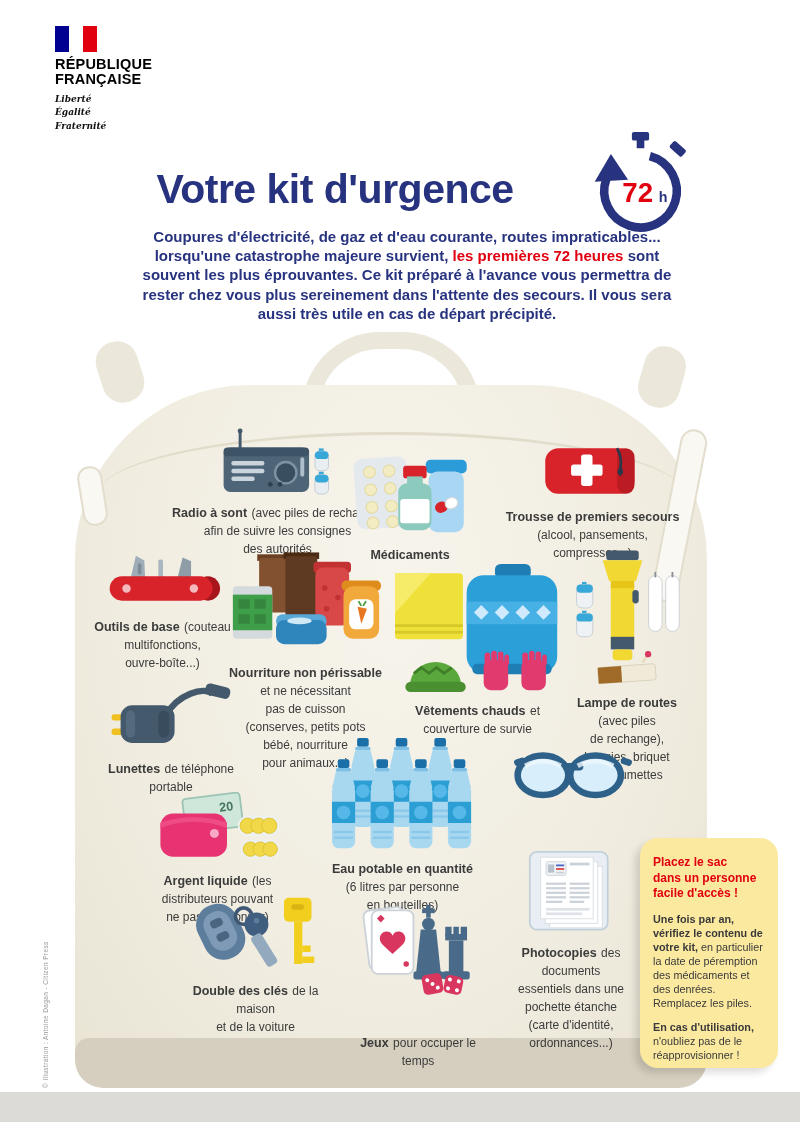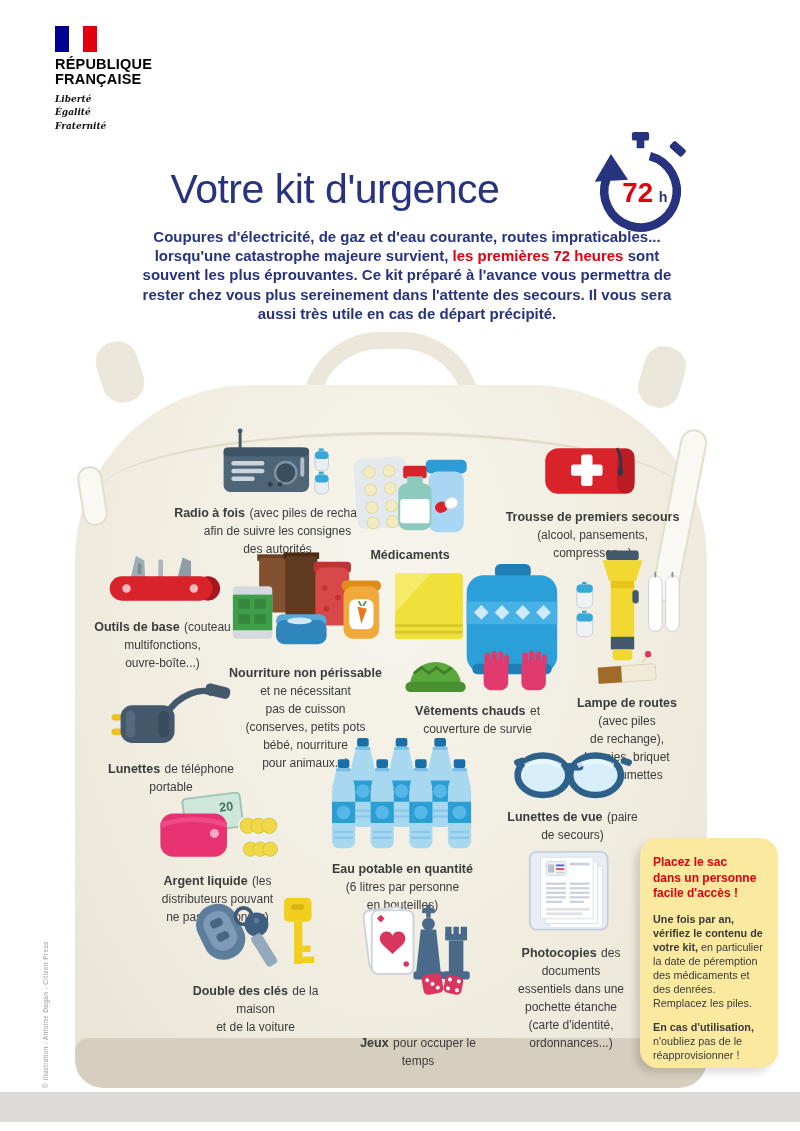--- a/index.html
+++ b/index.html
@@ -12,21 +12,21 @@
 
   
   .gov-logo { position:absolute; left:55px; top:26px; width:130px; }
   .gov-flag { width:42px; height:26px; display:flex; margin-bottom:5px; }
   .gov-flag span { flex:1; }
   .gov-name { font-weight:bold; font-size:14.5px; line-height:1.05; color:#000; letter-spacing:.2px; }
   .gov-motto { margin-top:6px; font-family:"DejaVu Serif", serif; font-style:italic; font-weight:bold; font-size:9px; line-height:1.45; color:#111; }
 
   .title {
     position:absolute; left:55px; top:166px; width:560px; text-align:center;
-    font-size:41px; font-weight:400; color:#27337f; letter-spacing:-.5px;
+    font-size:41px; font-weight:700; color:#27337f; letter-spacing:-.5px;
   }
   .stopwatch { position:absolute; left:588px; top:132px; }
   .intro {
     position:absolute; left:133px; top:227px; width:548px; text-align:center;
     font-size:15px; font-weight:700; color:#27337f; line-height:1.28;
   }
   .intro .hl { color:#e1000f; }
 
   
   .ground { position:absolute; left:0; top:1092px; width:800px; height:30px; background:#dcdbd8; }
@@ -124,21 +124,21 @@
     <circle cx="62" cy="58" r="2.5" fill="#2e4150"></circle>
     <rect x="83" y="30" width="4" height="20" rx="2" fill="#aebfcb"></rect>
     <rect x="102" y="21" width="5" height="4" fill="#38a8d8"></rect>
     <rect x="98" y="24" width="14" height="20" rx="5" fill="#e9eef2" stroke="#c3cdd4"></rect>
     <rect x="98" y="24" width="14" height="8" rx="4" fill="#38a8d8"></rect>
     <rect x="102" y="45" width="5" height="4" fill="#38a8d8"></rect>
     <rect x="98" y="48" width="14" height="20" rx="5" fill="#e9eef2" stroke="#c3cdd4"></rect>
     <rect x="98" y="48" width="14" height="8" rx="4" fill="#38a8d8"></rect>
   </svg>
   <figcaption>
-    <span class="item-title">Radio à fois</span>
+    <span class="item-title">Radio à sont</span>
     <span class="item-desc pre">(avec piles de rechange)
 afin de suivre les consignes
 des autorités</span>
   </figcaption>
 </figure>
 
 <figure class="item" style="left:345px; top:450px; width:130px;">
   <svg width="120" height="88" viewBox="0 0 120 90">
     <g transform="rotate(-4 30 43)">
       <rect x="4" y="8" width="54" height="72" rx="9" fill="#e4e9ee"></rect>
@@ -358,24 +358,20 @@
 <figure class="item" style="left:505px; top:745px; width:135px;">
   <svg width="122" height="55" viewBox="0 0 130 58">
     <rect x="2" y="14" width="12" height="7" rx="3" fill="#2e6189" transform="rotate(-18 8 17)"></rect>
     <rect x="116" y="14" width="12" height="7" rx="3" fill="#2e6189" transform="rotate(18 122 17)"></rect>
     <ellipse cx="33" cy="32" rx="27" ry="21" fill="#d8eefb" stroke="#2e6189" stroke-width="7"></ellipse>
     <ellipse cx="89" cy="32" rx="27" ry="21" fill="#d8eefb" stroke="#2e6189" stroke-width="7"></ellipse>
     <rect x="54" y="19" width="22" height="8" rx="4" fill="#2e6189"></rect>
     <path d="M14 22 q19 -10 38 0" fill="none" stroke="#eef8ff" stroke-width="5" opacity=".8"></path>
     <path d="M70 22 q19 -10 38 0" fill="none" stroke="#eef8ff" stroke-width="5" opacity=".8"></path>
   </svg>
-  <figcaption>
-    <span class="item-title">Lunettes de vue</span>
-    <span class="item-desc pre">(paire de secours)</span>
-  </figcaption>
 </figure>
 
 <figure class="item" style="left:140px; top:792px; width:155px;">
   <svg width="138" height="72" viewBox="0 0 140 80">
     <g transform="rotate(-7 64 22)">
       <rect x="32" y="4" width="64" height="38" rx="4" fill="#cfe6da" stroke="#9cc4b4" stroke-width="2"></rect>
       <text x="72" y="23" font-family="Liberation Sans, sans-serif" font-size="14" font-weight="bold" fill="#46755f">20</text>
     </g>
     <rect x="6" y="24" width="74" height="48" rx="14" fill="#e73372"></rect>
     <path d="M6 40 q37 -14 74 0 l0 -6 q-37 -12 -74 0 z" fill="#ef4c86"></path>

